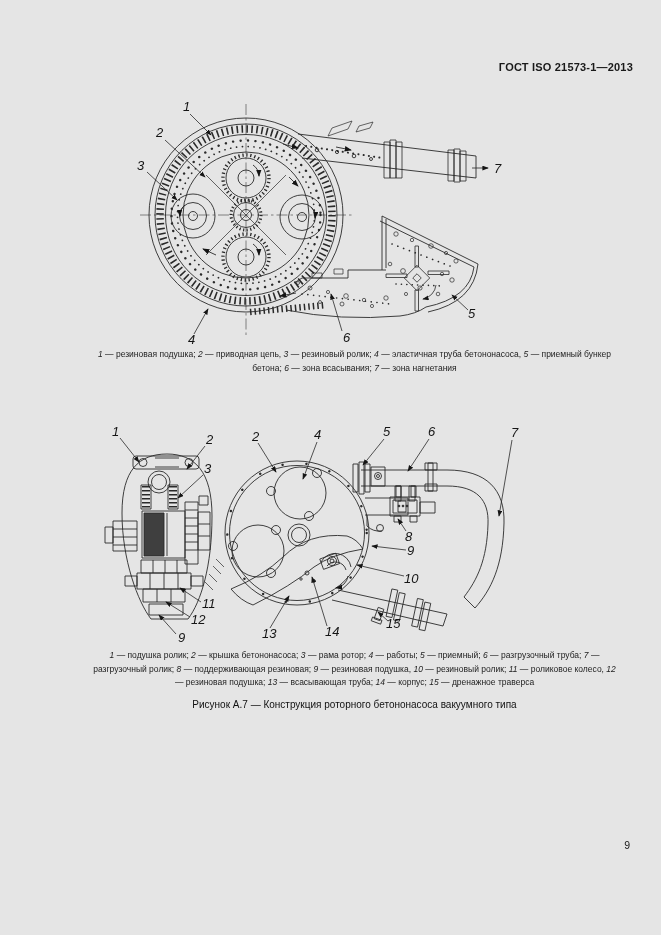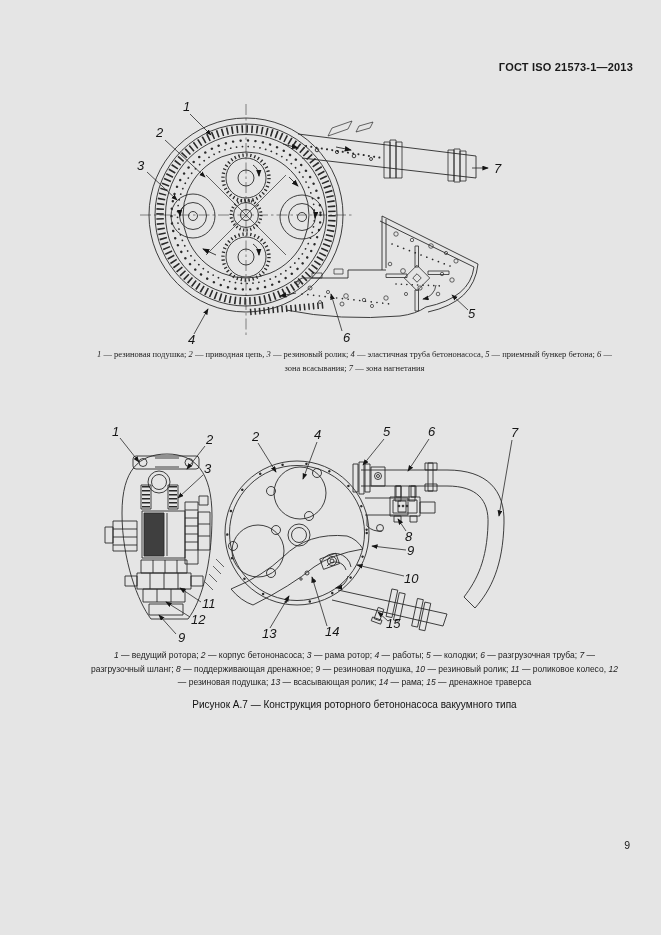--- a/index.html
+++ b/index.html
@@ -5,21 +5,21 @@
   html,body{margin:0;padding:0;background:#888;}
   .page{position:relative;width:661px;height:935px;background:#e5e5e5;margin:0 auto;
         font-family:"Liberation Sans",sans-serif;color:#1a1a1a;overflow:hidden;padding-left:48px;}
   .doc-header{position:absolute;top:61px;right:76px;font-size:11px;font-weight:bold;letter-spacing:.2px;}
   svg.fig{position:absolute;}
   svg.fig *{vector-effect:non-scaling-stroke;}
   .lbl{font:italic 13px "Liberation Sans",sans-serif;fill:#151515;}
   .legend{position:absolute;left:50%;transform:translateX(-50%);text-align:center;
           font-size:8.5px;line-height:13.5px;color:#222;}
   .legend .ln{font-style:italic;}
-  .legend-a6{top:348px;width:515px;font-family:Liberation Serif, serif;}
+  .legend-a6{top:348px;width:515px;}
   .legend-a7{top:649px;width:527px;}
   .caption{position:absolute;left:0;width:100%;text-align:center;font-size:10px;color:#111;}
   .caption-a6{top:381px;}
   .caption-a7{top:699px;}
   .page-num{position:absolute;top:839px;right:79px;font-size:10.5px;}
 </style>
 </head>
 <body>
 
 <div class="page">
@@ -415,47 +415,47 @@
       <text class="lbl" x="309" y="165">10</text>
       <text class="lbl" x="167" y="220">13</text>
       <text class="lbl" x="230" y="218">14</text>
       <text class="lbl" x="291" y="210">15</text>
     </g>
   </svg>
 
   <div class="legend legend-a7">
     
   
-      <span class="legend-item"><i class="ln">1</i><span> — </span><span>ведущий ротора</span><span>; </span></span>
-    
-      <span class="legend-item"><i class="ln">2</i><span> — </span><span>корпус бетононасоса</span><span>; </span></span>
+      <span class="legend-item"><i class="ln">1</i><span> — </span><span>подушка ролик</span><span>; </span></span>
+    
+      <span class="legend-item"><i class="ln">2</i><span> — </span><span>крышка бетононасоса</span><span>; </span></span>
     
       <span class="legend-item"><i class="ln">3</i><span> — </span><span>рама ротор</span><span>; </span></span>
     
       <span class="legend-item"><i class="ln">4</i><span> — </span><span>работы</span><span>; </span></span>
     
-      <span class="legend-item"><i class="ln">5</i><span> — </span><span>колодки</span><span>; </span></span>
-    
-      <span class="legend-item"><i class="ln">6</i><span> — </span><span>разгрузочная труба</span><span>; </span></span>
-    
-      <span class="legend-item"><i class="ln">7</i><span> — </span><span>разгрузочный шланг</span><span>; </span></span>
-    
-      <span class="legend-item"><i class="ln">8</i><span> — </span><span>поддерживающая дренажное</span><span>; </span></span>
+      <span class="legend-item"><i class="ln">5</i><span> — </span><span>приемный</span><span>; </span></span>
+    
+      <span class="legend-item"><i class="ln">6</i><span> — </span><span>разгрузочный труба</span><span>; </span></span>
+    
+      <span class="legend-item"><i class="ln">7</i><span> — </span><span>разгрузочный ролик</span><span>; </span></span>
+    
+      <span class="legend-item"><i class="ln">8</i><span> — </span><span>поддерживающая резиновая</span><span>; </span></span>
     
       <span class="legend-item"><i class="ln">9</i><span> — </span><span>резиновая подушка</span><span>, </span></span>
     
       <span class="legend-item"><i class="ln">10</i><span> — </span><span>резиновый ролик</span><span>; </span></span>
     
       <span class="legend-item"><i class="ln">11</i><span> — </span><span>роликовое колесо</span><span>, </span></span>
     
       <span class="legend-item"><i class="ln">12</i><span> — </span><span>резиновая подушка</span><span>; </span></span>
     
-      <span class="legend-item"><i class="ln">13</i><span> — </span><span>всасывающая ролик</span><span>; </span></span>
-    
-      <span class="legend-item"><i class="ln">14</i><span> — </span><span>рама</span><span>; </span></span>
+      <span class="legend-item"><i class="ln">13</i><span> — </span><span>всасывающая труба</span><span>; </span></span>
+    
+      <span class="legend-item"><i class="ln">14</i><span> — </span><span>корпус</span><span>; </span></span>
     
       <span class="legend-item"><i class="ln">15</i><span> — </span><span>дренажное траверса</span><span></span></span>
     </div>
 
   <div class="caption caption-a7">Рисунок А.7 — Конструкция роторного бетононасоса вакуумного типа</div>
 
   <div class="page-num">9</div>
 
 </div>
 

